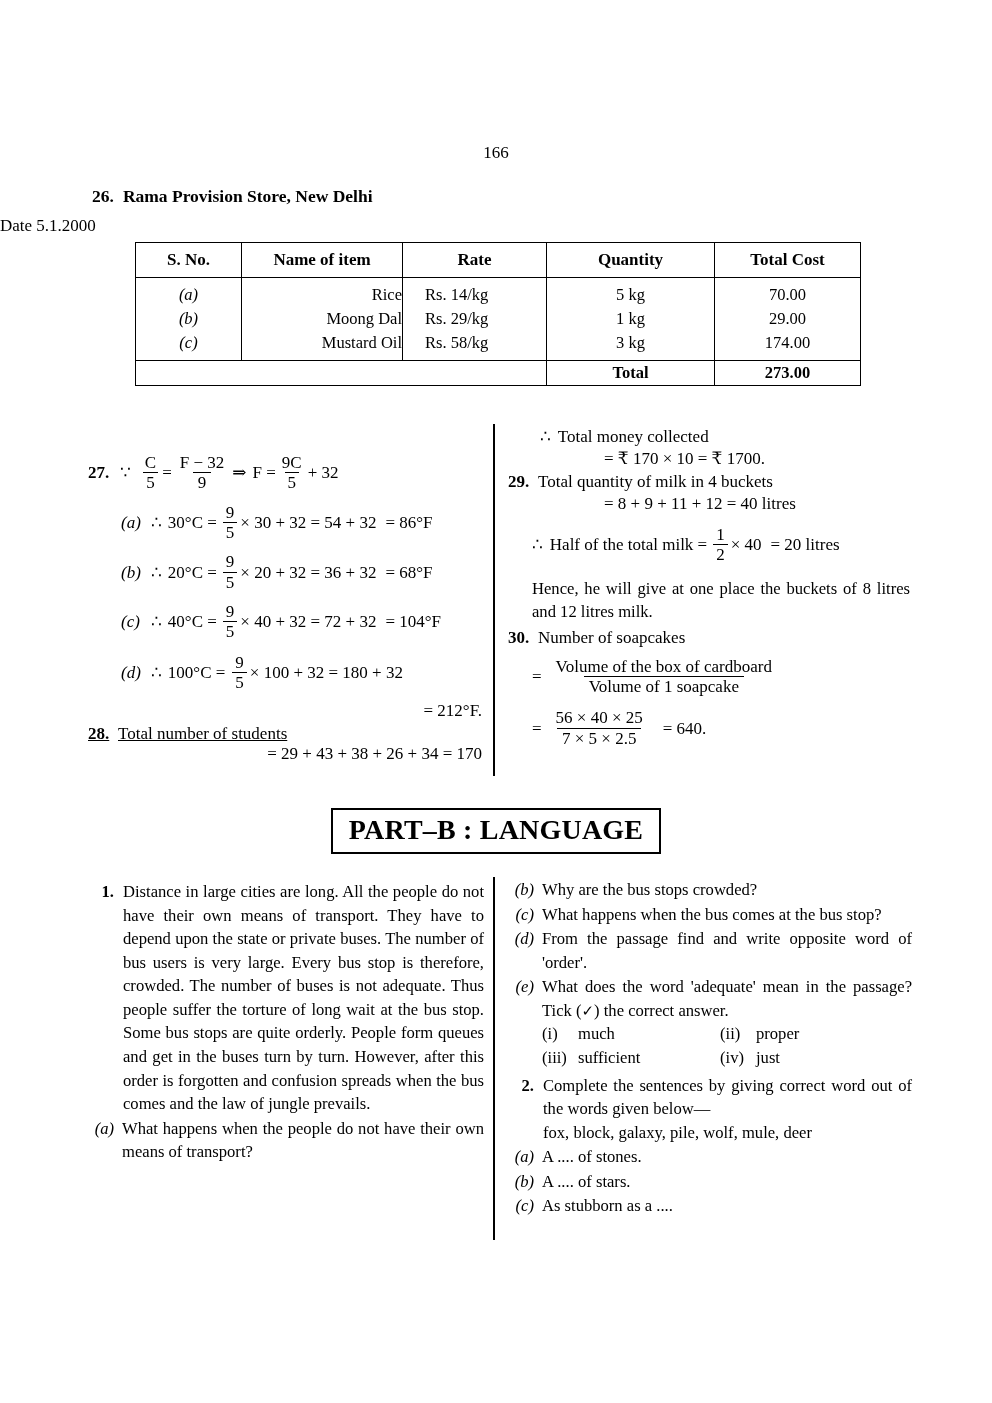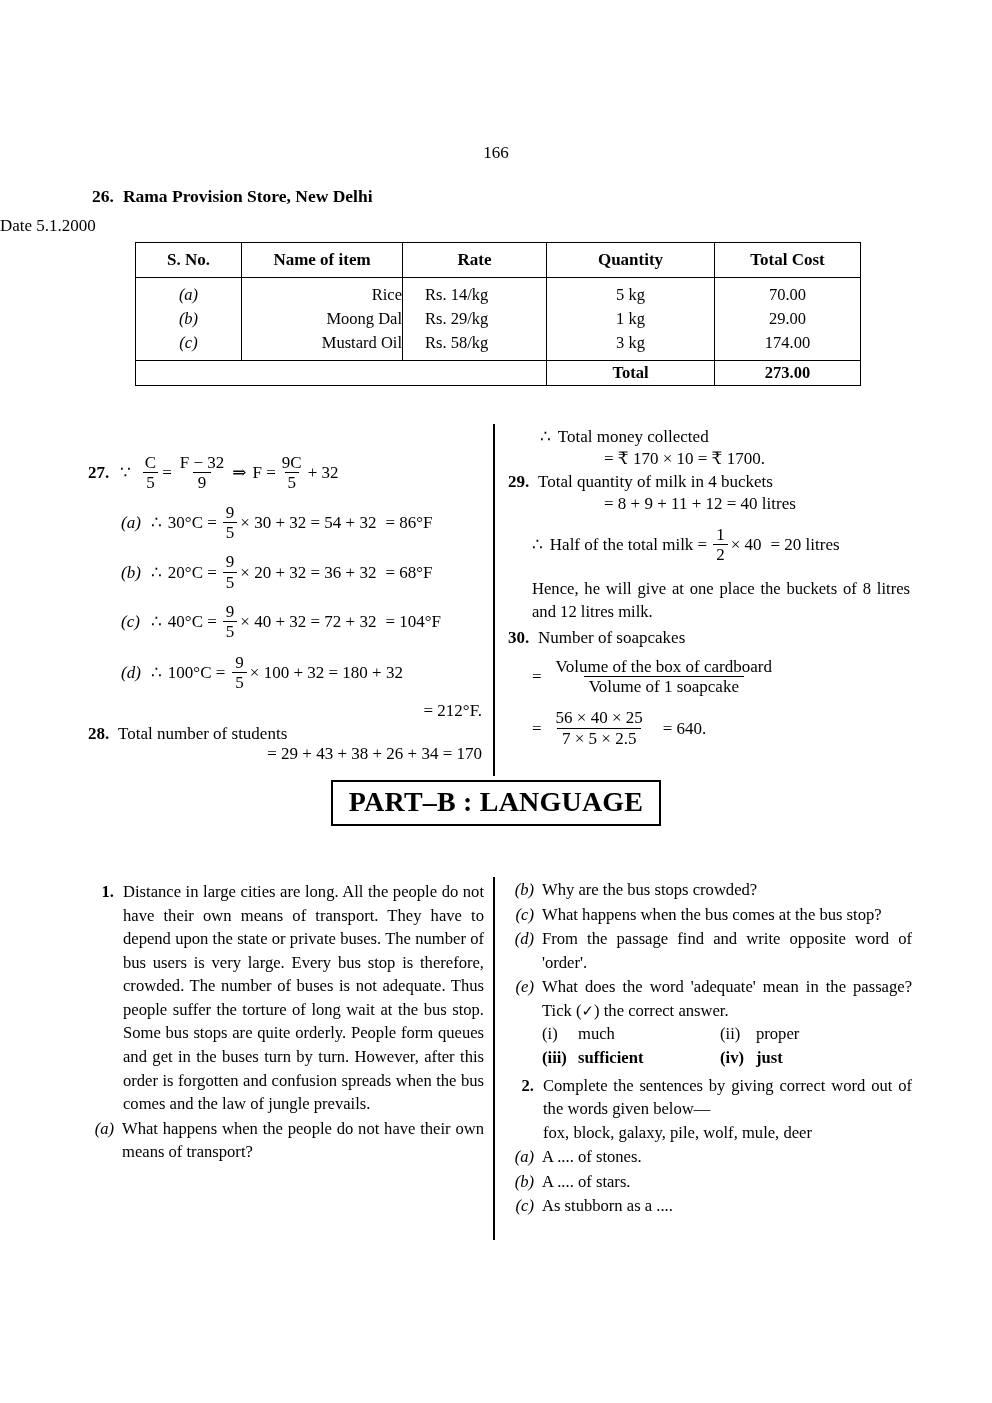--- a/index.html
+++ b/index.html
@@ -117,21 +117,21 @@
     margin: 0 3px;
     line-height: 1.02;
   }
   .frac .nu { padding: 0 3px 1px 3px; }
   .frac .de { padding: 1px 3px 0 3px; border-top: 1.3px solid #000; }
   .frac.wide .nu, .frac.wide .de { padding-left: 5px; padding-right: 5px; }
 
   
   .partb-wrap {
     position: absolute;
-    left: 0; top: 780px;
+    left: 0; top: 808px;
     width: 992px;
     text-align: center;
   }
   .partb-box {
     display: inline-block;
     border: 2.6px solid #000;
     padding: 4px 16px 6px 16px;
     font-size: 28px;
     font-weight: bold;
     letter-spacing: 0.2px;
@@ -307,21 +307,21 @@
       <span>100°C  =</span>
       <span class="frac" style="margin-left:7px;">
         <span class="nu">9</span>
         <span class="de">5</span>
       </span>
       <span>× 100 + 32 = 180 + 32</span>
     </div>
 
     <div style="text-align:right;margin-top:11px;padding-right:4px;">= 212°F.</div>
 
-    <div class="mrow" style="margin-top:6px;">
+    <div class="mrow" style="margin-top:6px;text-decoration:underline;">
       <span class="qnum" style="width:30px;">28.</span>
       <span>Total  number  of  students</span>
     </div>
     <div style="text-align:right;margin-top:3px;padding-right:4px;">= 29 + 43 + 38 + 26 + 34 = 170</div>
   </div>
 
   <div class="mathcol mathcol-right">
 
     <div class="mrow" style="margin-top:4px;margin-left:32px;">
       <span style="margin-right:7px;">∴</span>
@@ -415,21 +415,21 @@
       <span class="opt-cell first">
         <span class="rlab">(i)</span>
         <span>much</span>
       </span>
       <span class="opt-cell">
         <span class="rlab">(ii)</span>
         <span>proper</span>
       </span>
     </div>
 
-    <div class="opt-grid" style="margin-left:34px;font-weight:bold;">
+    <div class="opt-grid" style="margin-left:34px;">
       <span class="opt-cell first">
         <span class="rlab">(iii)</span>
         <span>sufficient</span>
       </span>
       <span class="opt-cell">
         <span class="rlab">(iv)</span>
         <span>just</span>
       </span>
     </div>
 

